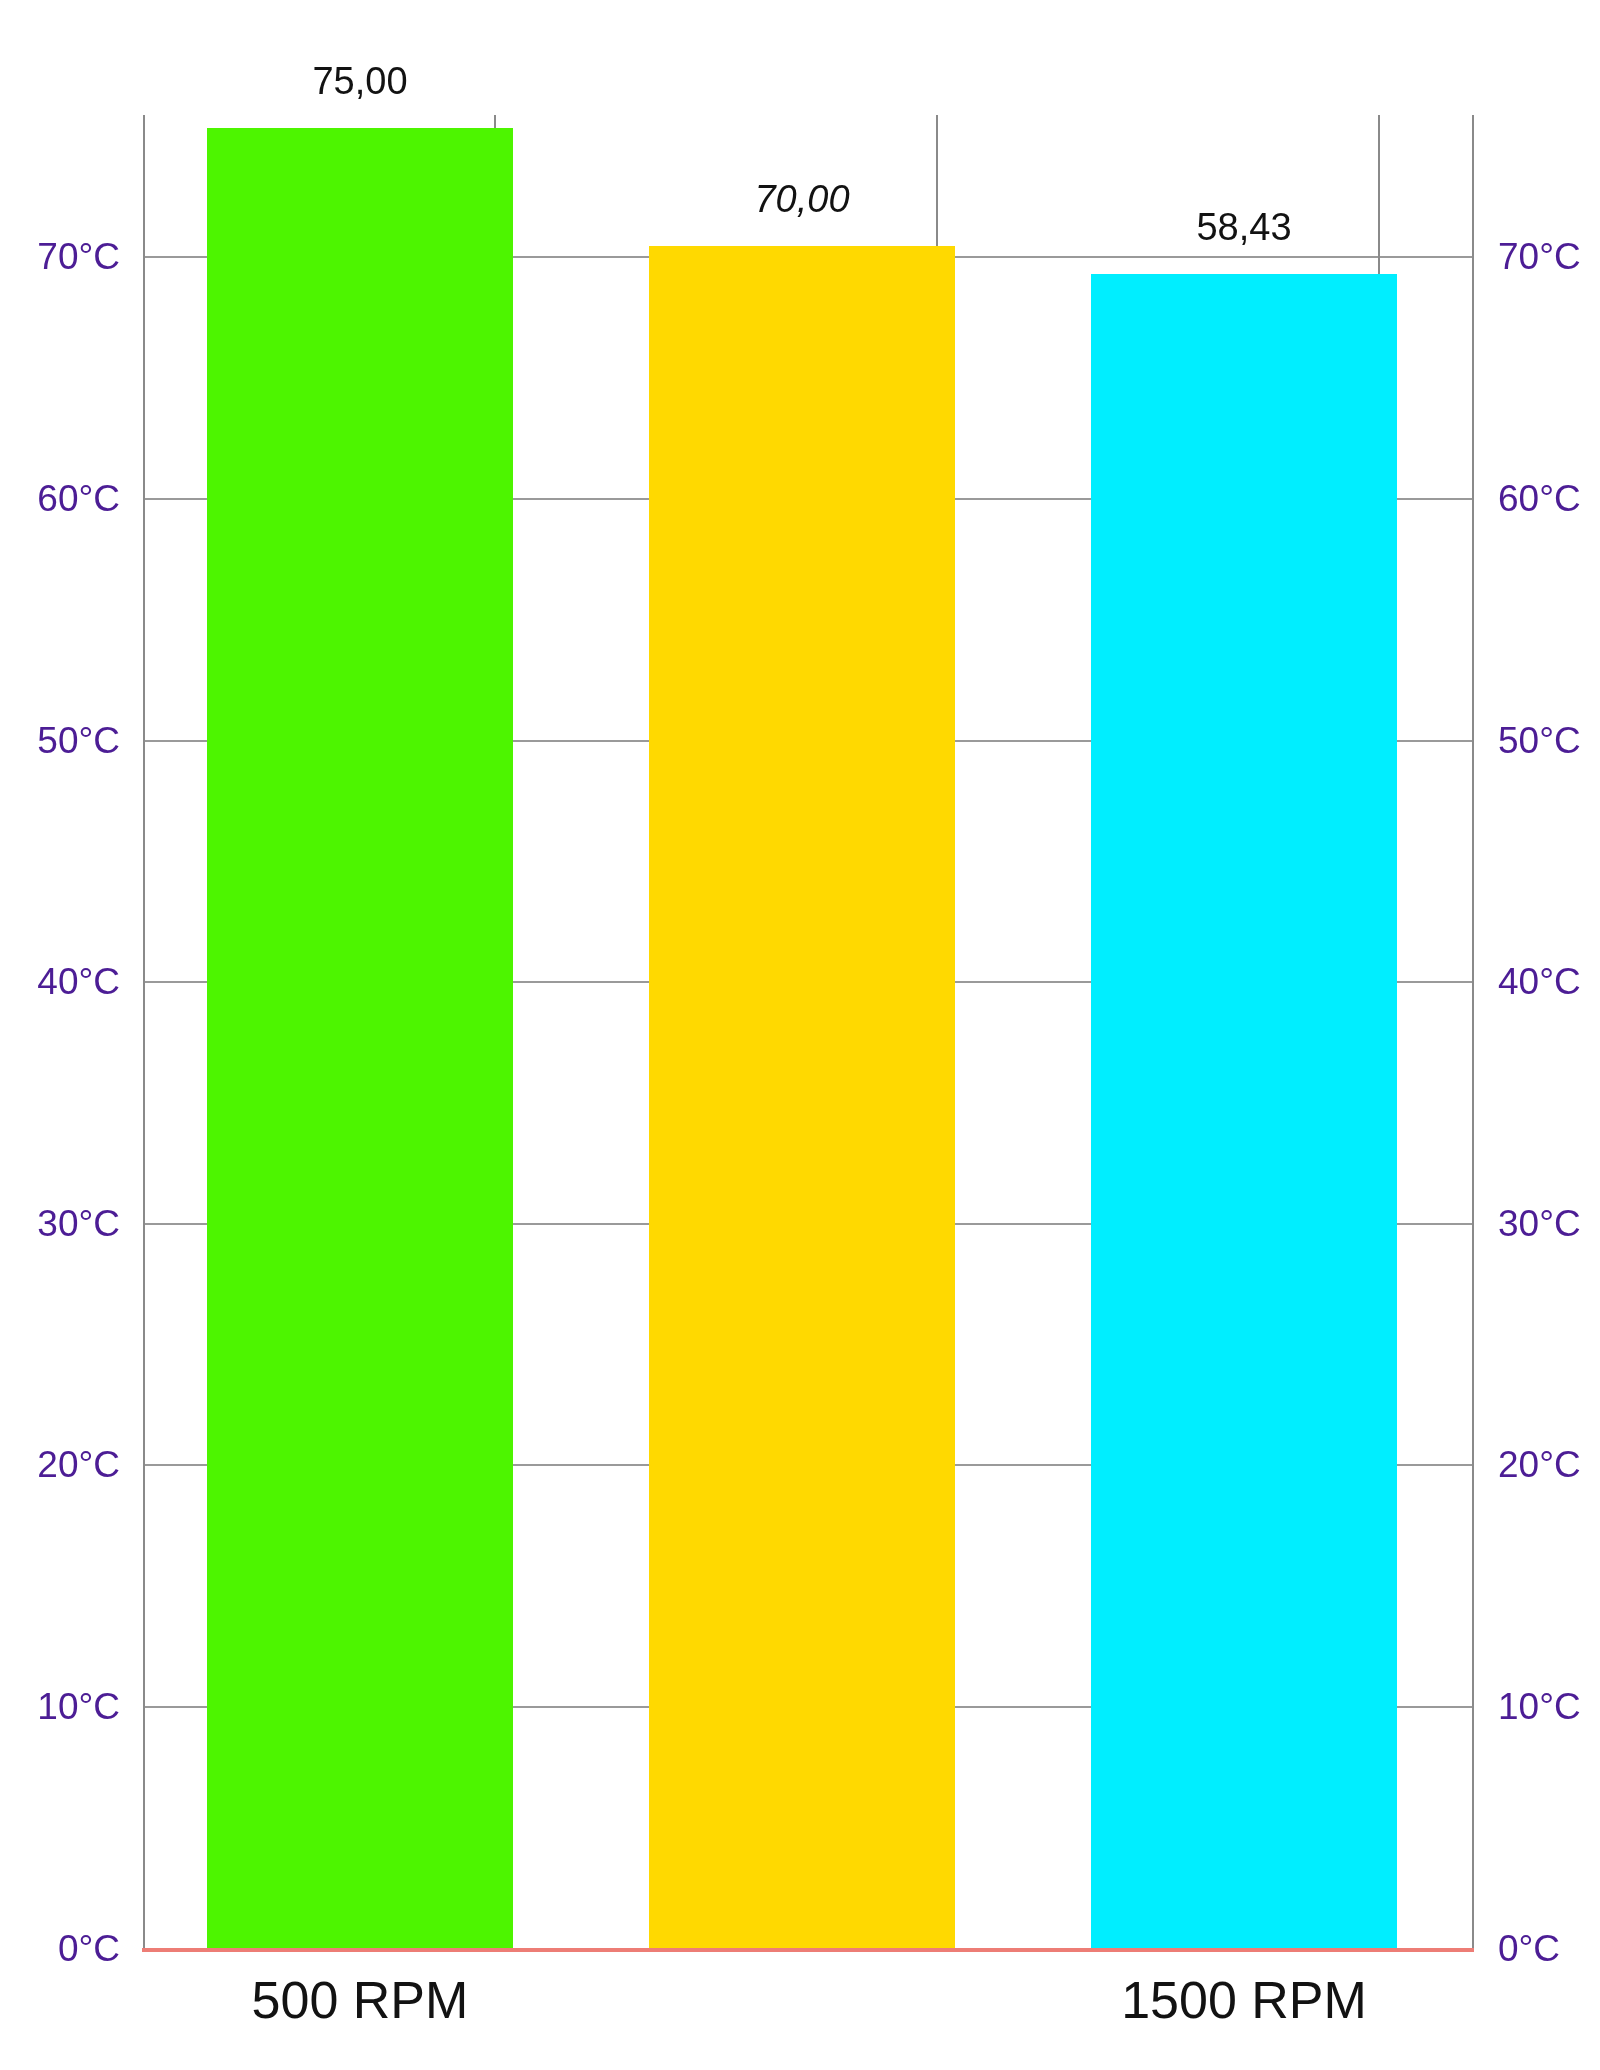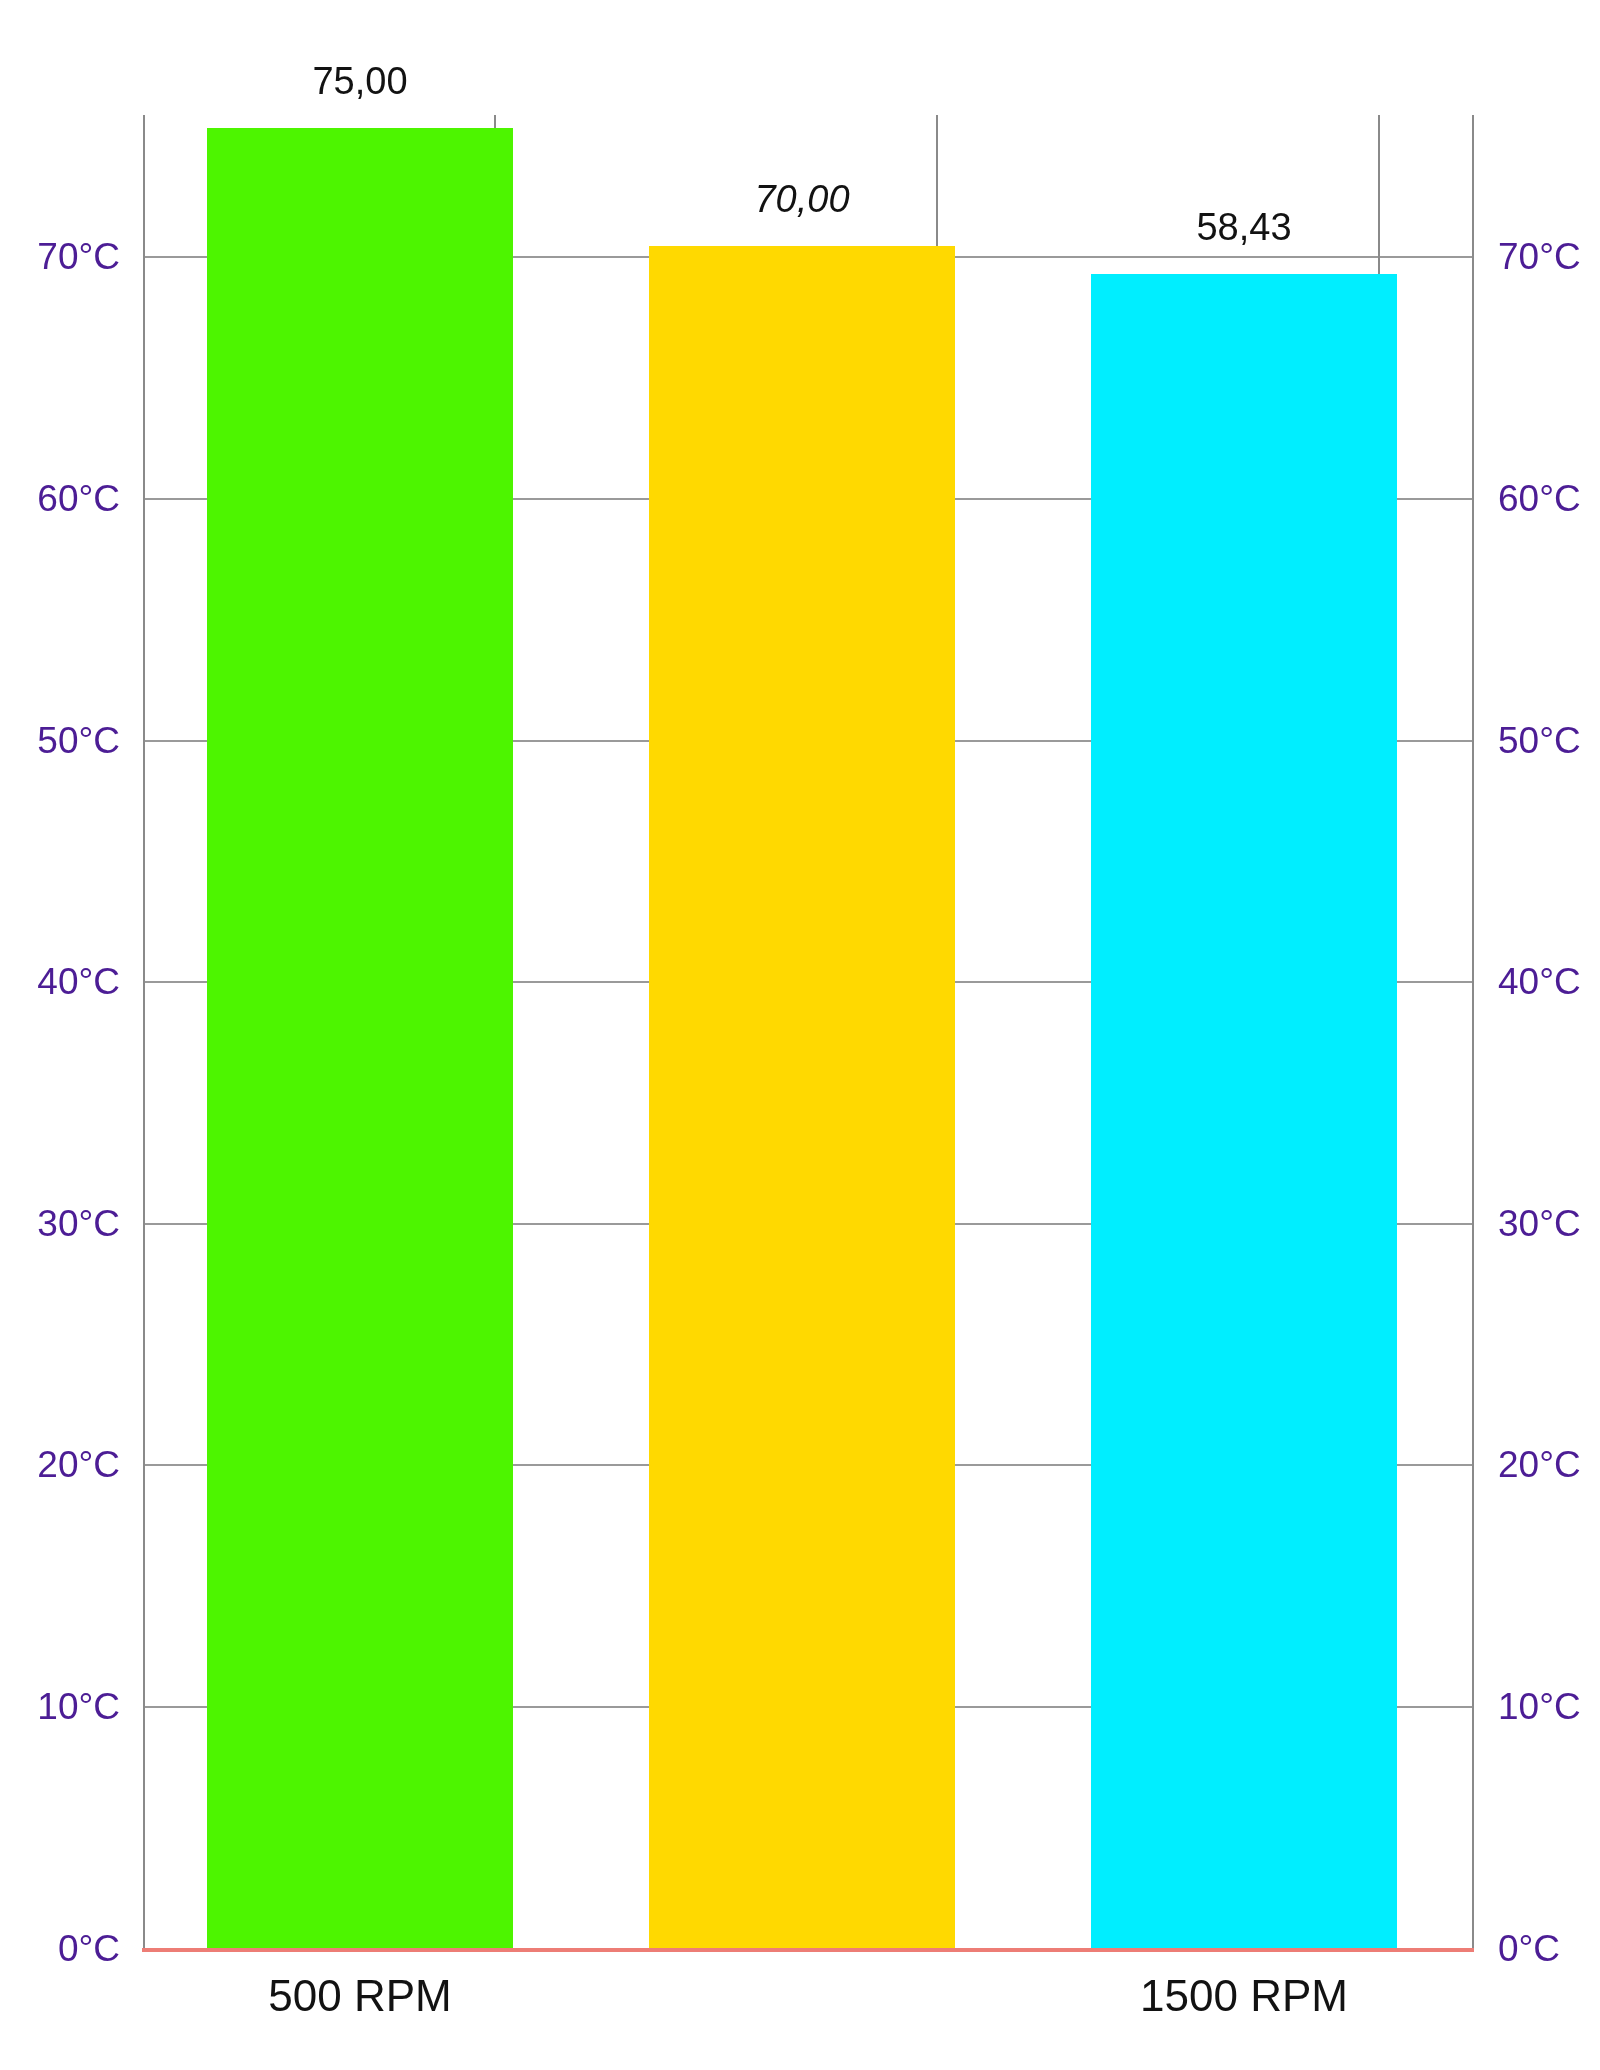--- a/index.html
+++ b/index.html
@@ -100,21 +100,21 @@
     font-size: 38px;
     color: #121212;
     line-height: 1;
     text-align: center;
     white-space: nowrap;
   }
 
   
   .xcat-label {
     position: absolute;
-    font-size: 44px;
+    font-size: 52px;
     color: #121212;
     line-height: 1;
     text-align: center;
     white-space: nowrap;
   }
 </style>
 </head>
 <body>
 
 <div id="chart-root">

